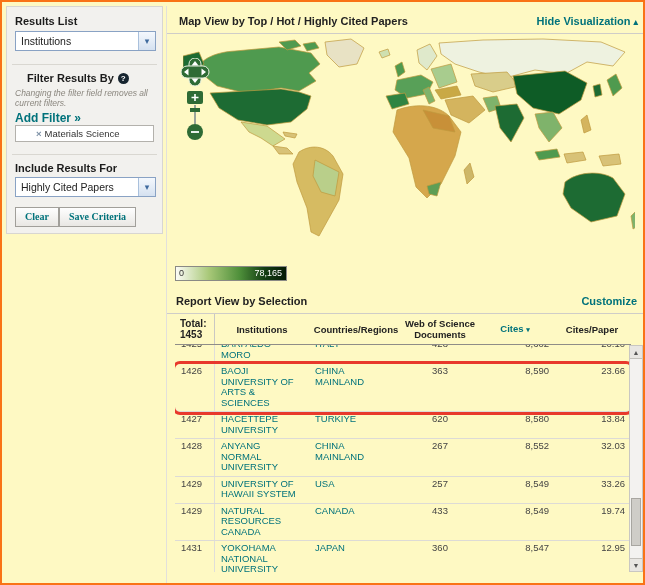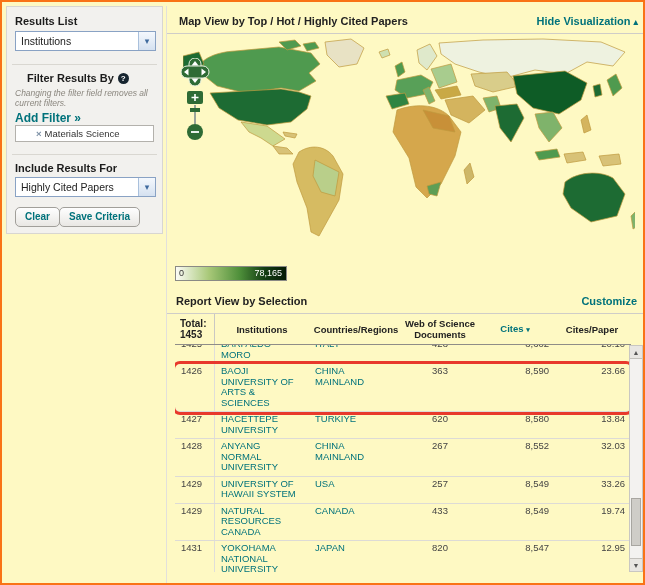--- a/index.html
+++ b/index.html
@@ -23,22 +23,22 @@
   .help { width:11px; height:11px; border-radius:50%; background:#16242f; color:#fff;
           font-size:8px; font-weight:bold; text-align:center; line-height:11px; }
   .filter-note { position:absolute; left:8px; top:81px; width:143px; font-size:8.5px;
                  font-style:italic; color:#8b877f; line-height:10px; }
   .add-filter { position:absolute; left:8px; top:104px; font-size:12px; font-weight:bold;
                 color:#00727b; cursor:pointer; }
   .chip { position:absolute; left:8px; top:118px; width:139px; height:17px; background:#fff;
           border:1px solid #b3b1ac; font-size:9.5px; color:#333; line-height:15px; padding-left:20px; }
   .chip .x { color:#7b8fa5; font-weight:bold; margin-right:3px; cursor:pointer; }
   .btn { position:absolute; top:200px; height:20px; background:linear-gradient(#fefefe,#e9e7e3);
-         border:1px solid #a19f9a; border-radius:5px; font-size:10px; font-weight:bold;
-         color:#00727b; line-height:18px; padding:0 9px; cursor:pointer; }
+         border:1px solid #a19f9a; border-radius:0; font-size:10px; font-weight:bold;
+         color:#00727b; line-height:18px; padding:0 9px; cursor:pointer;font-family:Liberation Serif, serif; }
 
   
   .main { position:absolute; left:164px; top:4px; width:477px; height:577px;
           border-left:1px solid #e2e0db; }
   .map-title { position:absolute; left:12px; top:9px; font-size:11px; font-weight:bold; color:#222; }
   .hide-link { position:absolute; right:5px; top:9px; font-size:11px; font-weight:bold;
                color:#00727b; cursor:pointer; }
   .hide-link .tri { font-size:9px; margin-left:3px; }
   .hrule { position:absolute; left:0; right:0; border-top:1px solid #cfcdc8; }
 
@@ -276,21 +276,21 @@
           <div class="c inst">NATURAL RESOURCES CANADA</div>
           <div class="c ctry">CANADA</div>
           <div class="c docs">433</div>
           <div class="c cites">8,549</div>
           <div class="c cpp">19.74</div>
         </div>
         <div class="trow">
           <div class="c rank">1431</div>
           <div class="c inst">YOKOHAMA NATIONAL UNIVERSITY</div>
           <div class="c ctry">JAPAN</div>
-          <div class="c docs">820</div>
+          <div class="c docs">360</div>
           <div class="c cites">8,547</div>
           <div class="c cpp">12.95</div>
         </div>
       </div>
     </div>
 
     <div class="scrollbar">
       <div class="sb-btn up">▲</div>
       <div class="sb-thumb"></div>
       <div class="sb-btn down">▼</div>

